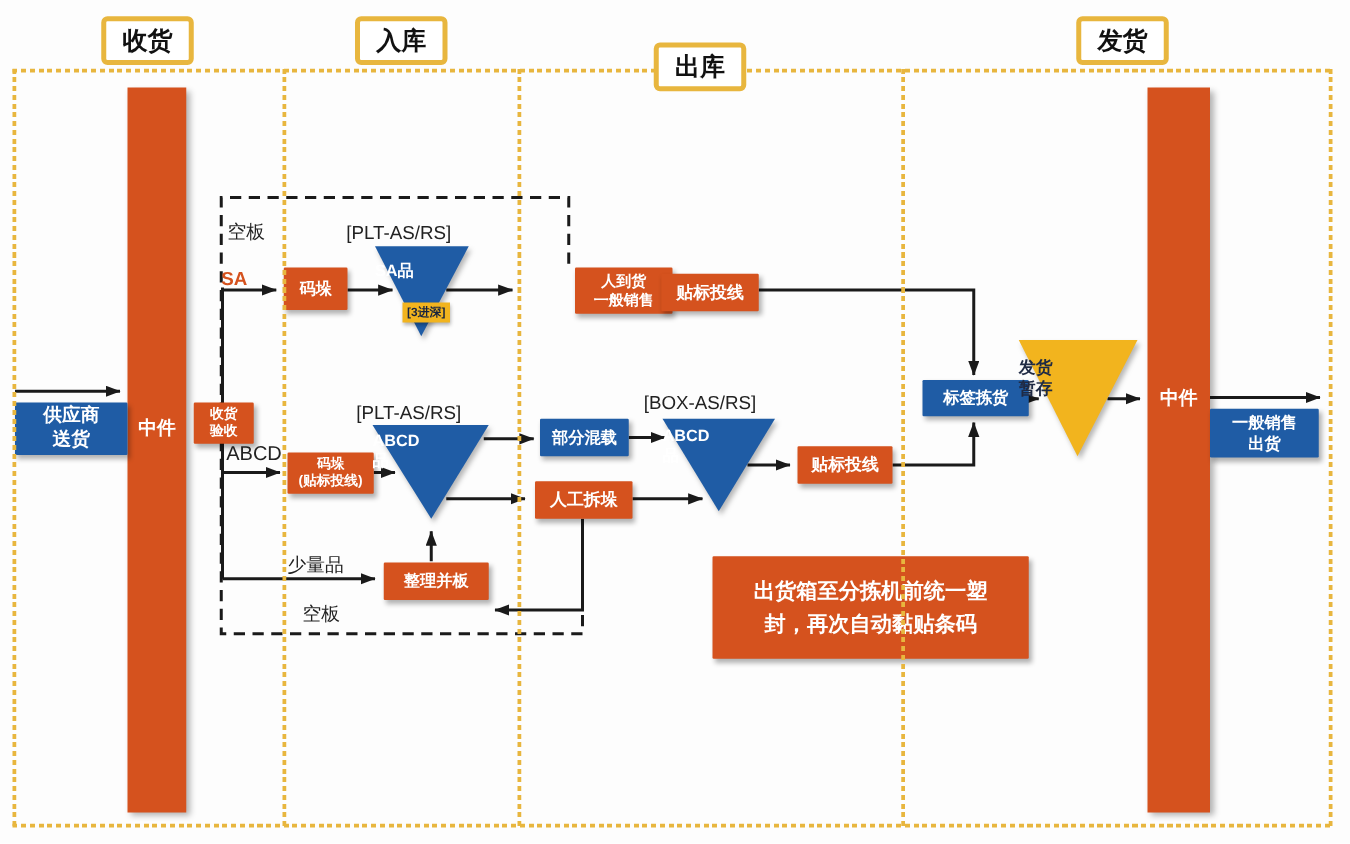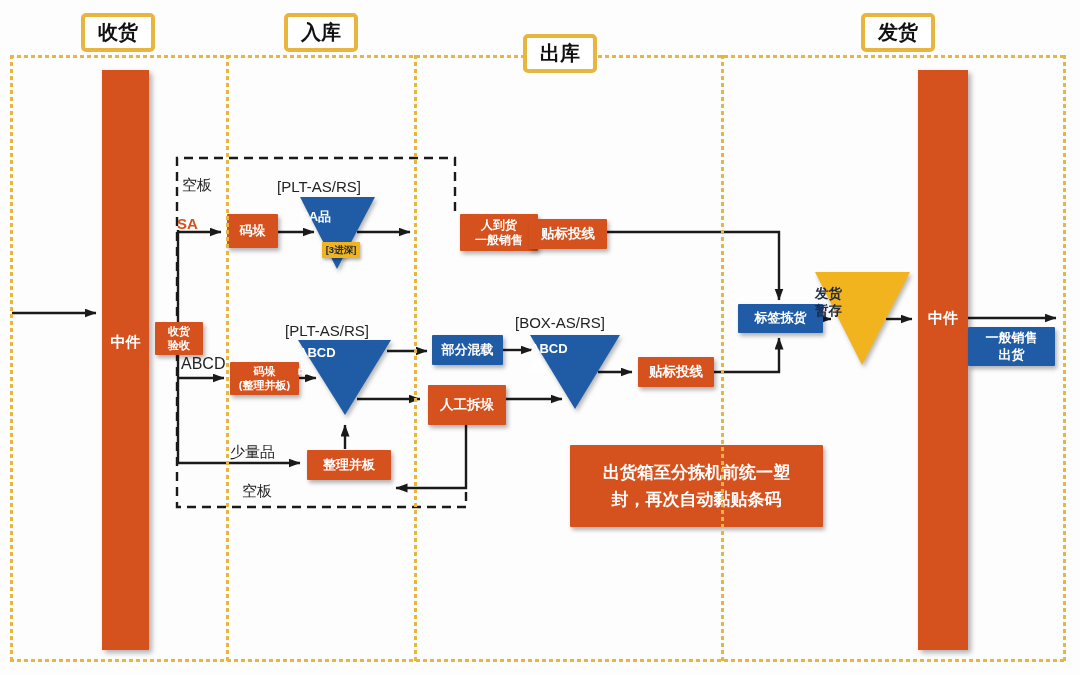--- a/index.html
+++ b/index.html
@@ -85,20 +85,24 @@
     <polygon class="tri-yellow" points="815,272 910,272 862,365"></polygon>
   </svg>
 
   <div class="bar" style="left:102px;top:70px;width:47px;height:580px;">
     <span style="top:263px;">中件</span>
   </div>
   <div class="bar" style="left:918px;top:70px;width:50px;height:580px;">
     <span style="top:239px;">中件</span>
   </div>
 
+  <div class="bbox" style="left:12px;top:322px;width:90px;height:42px;font-size:15px;font-weight:700;">
+    <span>供应商</span>
+    <span>送货</span>
+  </div>
   <div class="bbox" style="left:432px;top:335px;width:71px;height:30px;font-size:13px;font-weight:700;">
     <span>部分混载</span>
   </div>
   <div class="bbox" style="left:738px;top:304px;width:85px;height:29px;font-size:13px;font-weight:700;">
     <span>标签拣货</span>
   </div>
   <div class="bbox" style="left:968px;top:327px;width:87px;height:39px;font-size:13px;font-weight:700;">
     <span>一般销售</span>
     <span>出货</span>
   </div>
@@ -112,23 +116,23 @@
   </div>
   <div class="obox" style="left:415px;top:214px;width:78px;height:37px;font-size:12px;font-weight:700;margin-left:45px;">
     <span>人到货</span>
     <span>一般销售</span>
   </div>
   <div class="obox" style="left:529px;top:219px;width:78px;height:30px;font-size:13.5px;font-weight:700;">
     <span>贴标投线</span>
   </div>
   <div class="obox" style="left:230px;top:362px;width:69px;height:33px;font-size:11px;font-weight:700;">
     <span>码垛</span>
-    <span>(整理并板)</span>
+    <span>(贴标投线)</span>
   </div>
-  <div class="obox" style="left:428px;top:385px;width:78px;height:40px;font-size:13.5px;font-weight:700;">
+  <div class="obox" style="left:428px;top:385px;width:78px;height:30px;font-size:13.5px;font-weight:700;">
     <span>人工拆垛</span>
   </div>
   <div class="obox" style="left:307px;top:450px;width:84px;height:30px;font-size:13px;font-weight:700;">
     <span>整理并板</span>
   </div>
   <div class="obox" style="left:638px;top:357px;width:76px;height:30px;font-size:13.5px;font-weight:700;">
     <span>贴标投线</span>
   </div>
   <div class="obox" style="left:570px;top:445px;width:253px;height:82px;font-size:17px;font-weight:700;line-height:1.6;justify-content:center;">
     <span>出货箱至分拣机前统一塑</span>

